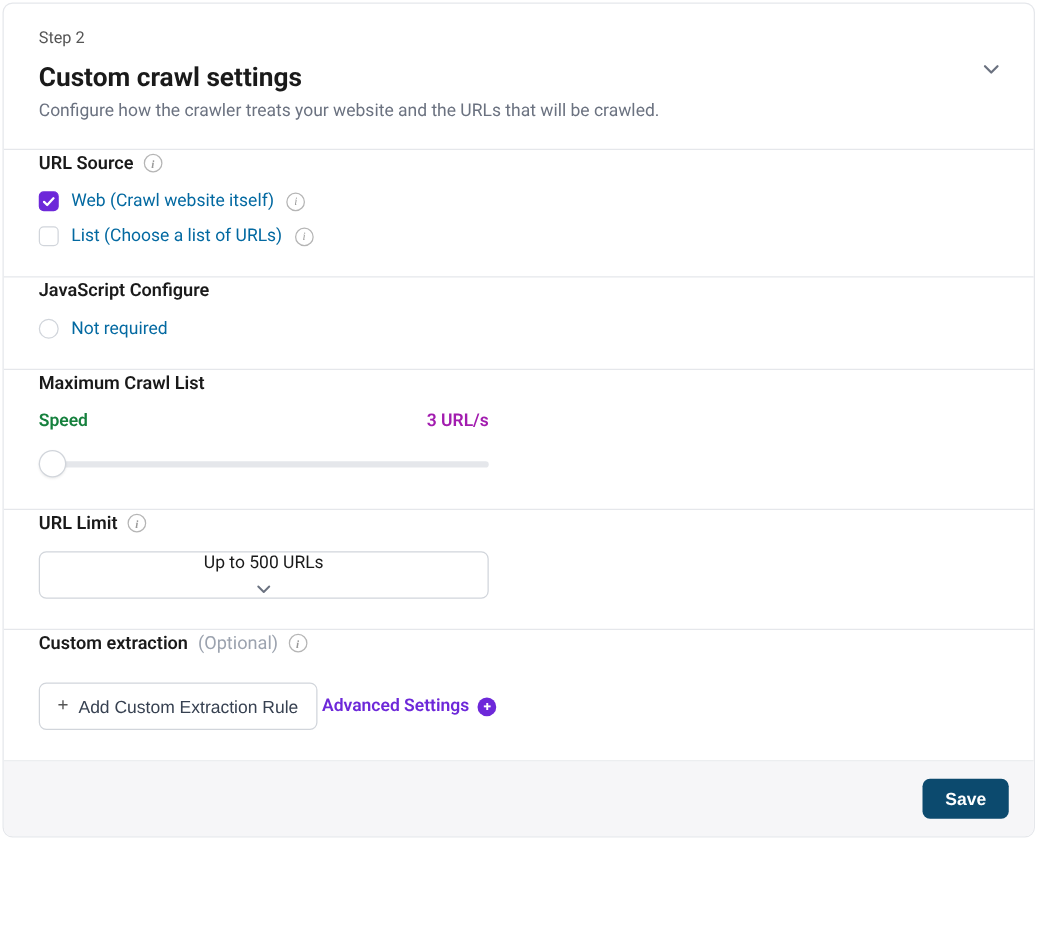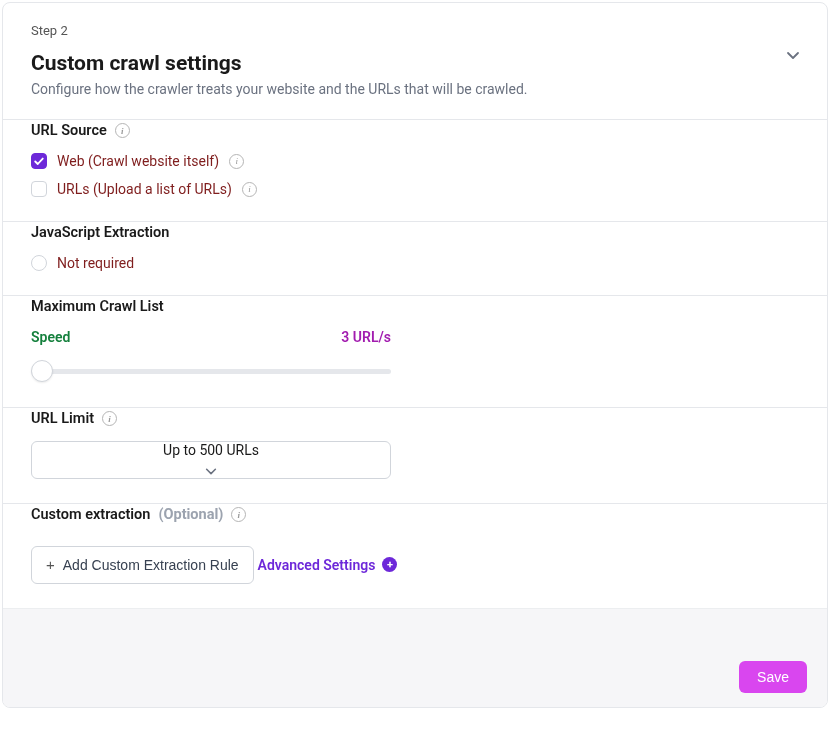--- a/index.html
+++ b/index.html
@@ -110,21 +110,21 @@
       border-color: #6d28d9;
     }
     .radio.selected::after {
       content: '';
       width: 8px;
       height: 8px;
       background: #6d28d9;
       border-radius: 50%;
     }
     .option-label {
-      color: #7f1d1d;
+      color: #0369a1;
     }
     .speed-row {
       display: flex;
       justify-content: space-between;
       width: 360px;
       margin-bottom: 14px;
     }
     .speed-label {
       font-size: 14px;
       font-weight: 600;
@@ -170,38 +170,38 @@
       align-items: center;
       justify-content: space-between;
       font-size: 14px;
       color: #1a1a1a;
       cursor: pointer;
       background: #fff;
       flex-direction: column;
     }
     .optional {
       color: #9ca3af;
-      font-weight: 700;
+      font-weight: 400;
     }
     .outline-button {
       height: 38px;
       padding: 0 14px;
       border: 1px solid #d1d5db;
       border-radius: 6px;
       background: #fff;
       display: inline-flex;
       align-items: center;
       gap: 8px;
       font-size: 14px;
       color: #374151;
       cursor: pointer;
     }
     .advanced-link {
       display: inline-flex;
-      align-items: flex-start;
+      align-items: flex-end;
       gap: 7px;
       color: #6d28d9;
       font-size: 14px;
       font-weight: 600;
       cursor: pointer;
       margin-top: 20px;
     }
     .plus-circle {
       width: 15px;
       height: 15px;
@@ -216,29 +216,28 @@
       font-weight: 700;
     }
     .footer {
       background: #f6f6f8;
       padding: 14px 20px;
       display: flex;
       justify-content: flex-end;
       border-top: 1px solid #eceef0;
     }
     .save-button {
-      background: #d946ef;
+      background: #0c4a6e;
       color: #fff;
       border: none;
       border-radius: 6px;
       padding: 8px 18px;
       font-size: 14px;
-      font-weight: 400;
-      cursor: pointer;
-      margin-top: 38px;
+      font-weight: 700;
+      cursor: pointer;
     }
     .check-svg { display: block; }
     .chev-svg { display: block; }
   </style>
 </head>
 <body>
 
 <div class="card">
 
   <div class="header">
@@ -261,28 +260,28 @@
       <div class="checkbox checked">
         <svg class="check-svg" width="10" height="9" viewBox="0 0 12 10" fill="none">
             <path d="M1.5 5L4.5 8L10.5 1.5" stroke="#fff" stroke-width="2.2" stroke-linecap="round" stroke-linejoin="round"></path>
           </svg>
       </div>
       <span class="option-label">Web (Crawl website itself)</span>
       <span class="info-icon">i</span>
     </div>
     <div class="checkbox-row">
       <div class="checkbox"></div>
-      <span class="option-label">URLs (Upload a list of URLs)</span>
-      <span class="info-icon">i</span>
-    </div>
-  </div>
-
-  <div class="section">
-    <div class="section-title">
-      <span>JavaScript Extraction</span>
+      <span class="option-label">List (Choose a list of URLs)</span>
+      <span class="info-icon">i</span>
+    </div>
+  </div>
+
+  <div class="section">
+    <div class="section-title">
+      <span>JavaScript Configure</span>
     </div>
     <div class="radio-row">
       <div class="radio"></div>
       <span class="option-label">Not required</span>
     </div>
   </div>
 
   <div class="section">
     <div class="section-title">
       <span>Maximum Crawl List</span>

